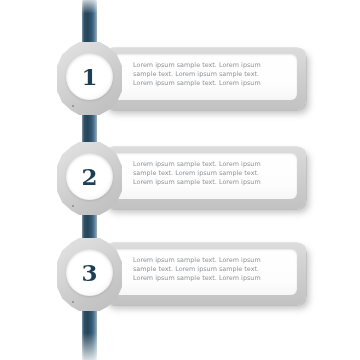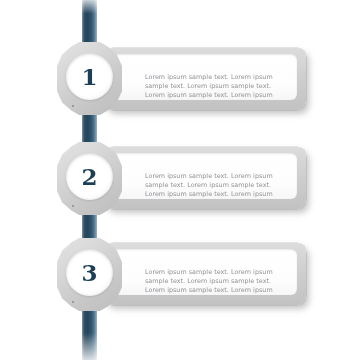--- a/index.html
+++ b/index.html
@@ -67,21 +67,21 @@
   }
   .panel .inner{
     position:absolute;
     left:7px;right:9px;top:6px;bottom:10px;
     background:linear-gradient(180deg,#ffffff 0%,#fdfdfd 70%,#f6f6f6 100%);
     border-radius:6px;
     box-shadow:inset 0 1px 2px rgba(0,0,0,.10);
     overflow:hidden;
   }
   .panel .inner p{
-    margin:12px;
+    margin:0;
     position:absolute;
     left:22px;right:6px;top:7px;
     color:#8f9296;
     font-size:6.4px;
     line-height:9.1px;
     letter-spacing:.02px;
     white-space:pre-line;
     font-family:"DejaVu Sans", sans-serif;
   }
 

